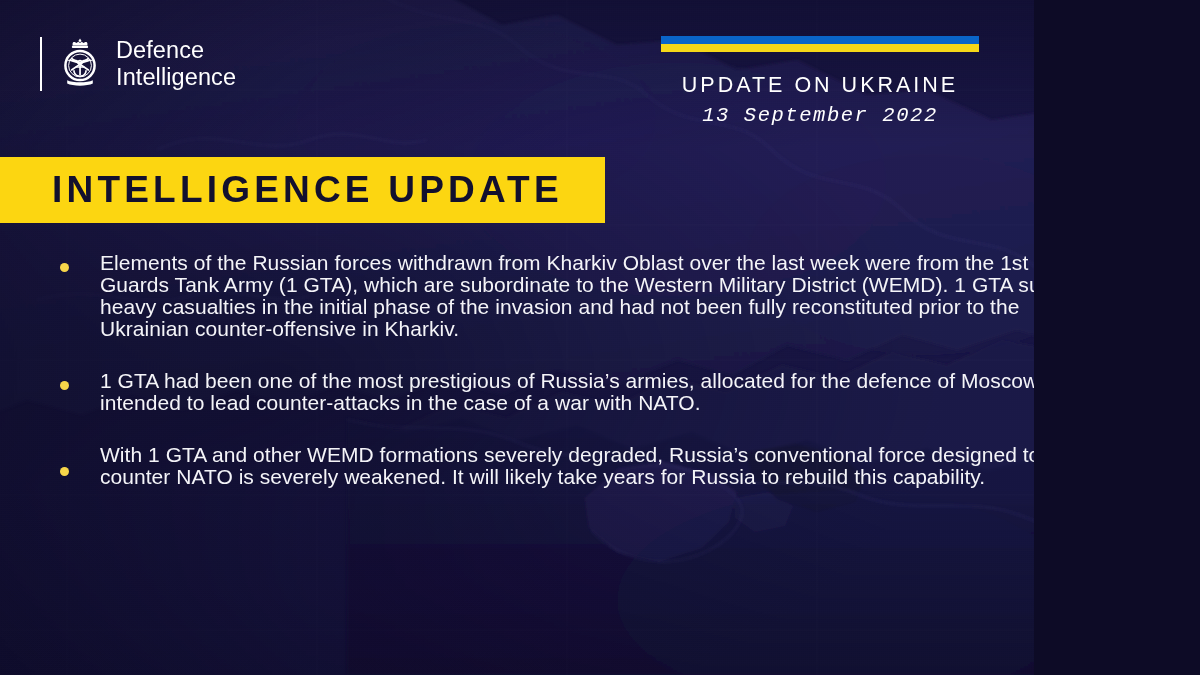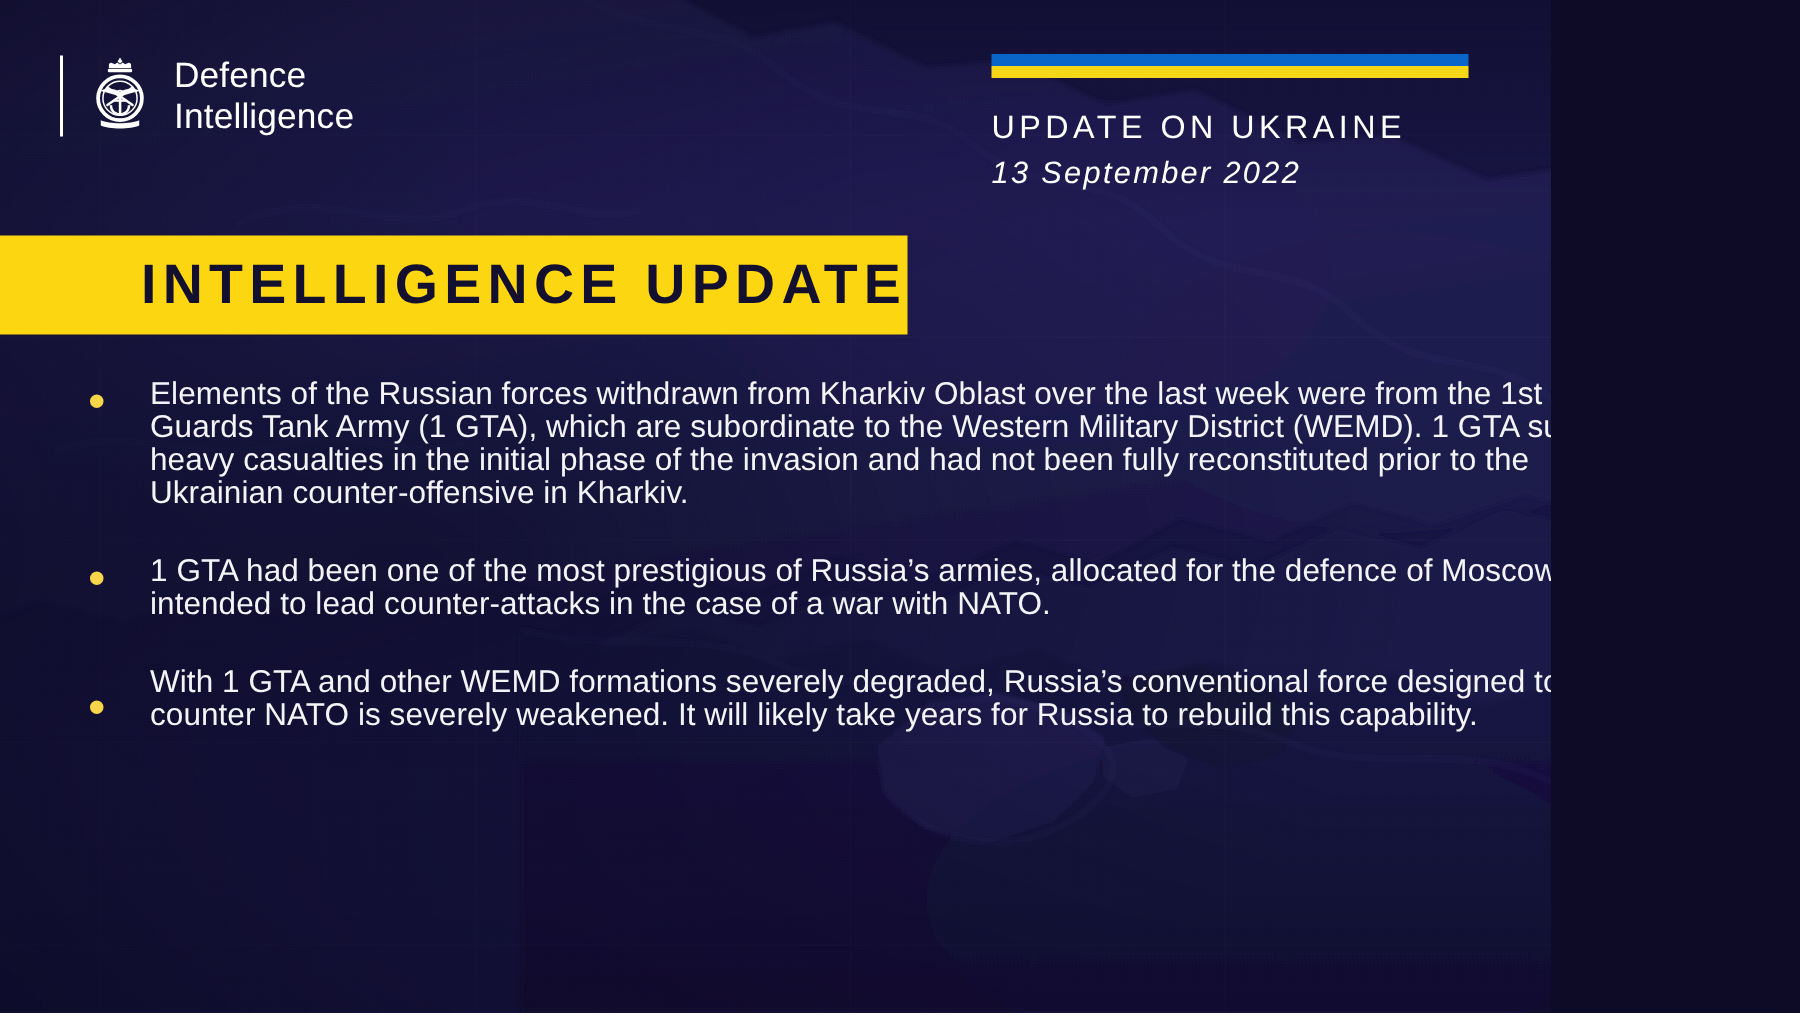--- a/index.html
+++ b/index.html
@@ -89,41 +89,41 @@
     font-weight: 400;
     letter-spacing: 0.1px;
     white-space: nowrap;
   }
 
   
   .update-block {
     position: absolute;
     right: 55px;
     top: 36px;
-    text-align: left;
+    text-align: center;
   }
   .flag-bar {
     width: 318px;
     margin-left: auto;
     margin-bottom: 21px;
   }
   .flag-blue  { height: 8px; background: #0a65c8; }
   .flag-yellow{ height: 8px; background: #f5d718; }
 
   .update-title {
     color: #ffffff;
     font-size: 21.5px;
     letter-spacing: 3.0px;
     font-weight: 400;
     line-height: 1.2;
     white-space: nowrap;
   }
   .update-date {
     color: #ffffff;
-    font-family: Liberation Sans, sans-serif;
+    font-family: Liberation Mono, monospace;
     font-style: italic;
     font-size: 20.5px;
     letter-spacing: 1.55px;
     line-height: 1.25;
     margin-top: 4px;
     white-space: nowrap;
   }
 
   
   .banner {
@@ -134,21 +134,21 @@
     height: 66px;
     background: #fcd611;
     display: flex;
     align-items: center;
   }
   .banner-text {
     color: #12102e;
     font-size: 37px;
     font-weight: 700;
     letter-spacing: 4.2px;
-    padding-left: 94px;
+    padding-left: 52px;
     white-space: nowrap;
     text-align: right;
   }
 
   
   .bullets {
     position: absolute;
     left: 60px;
     top: 252px;
     width: 1090px;

